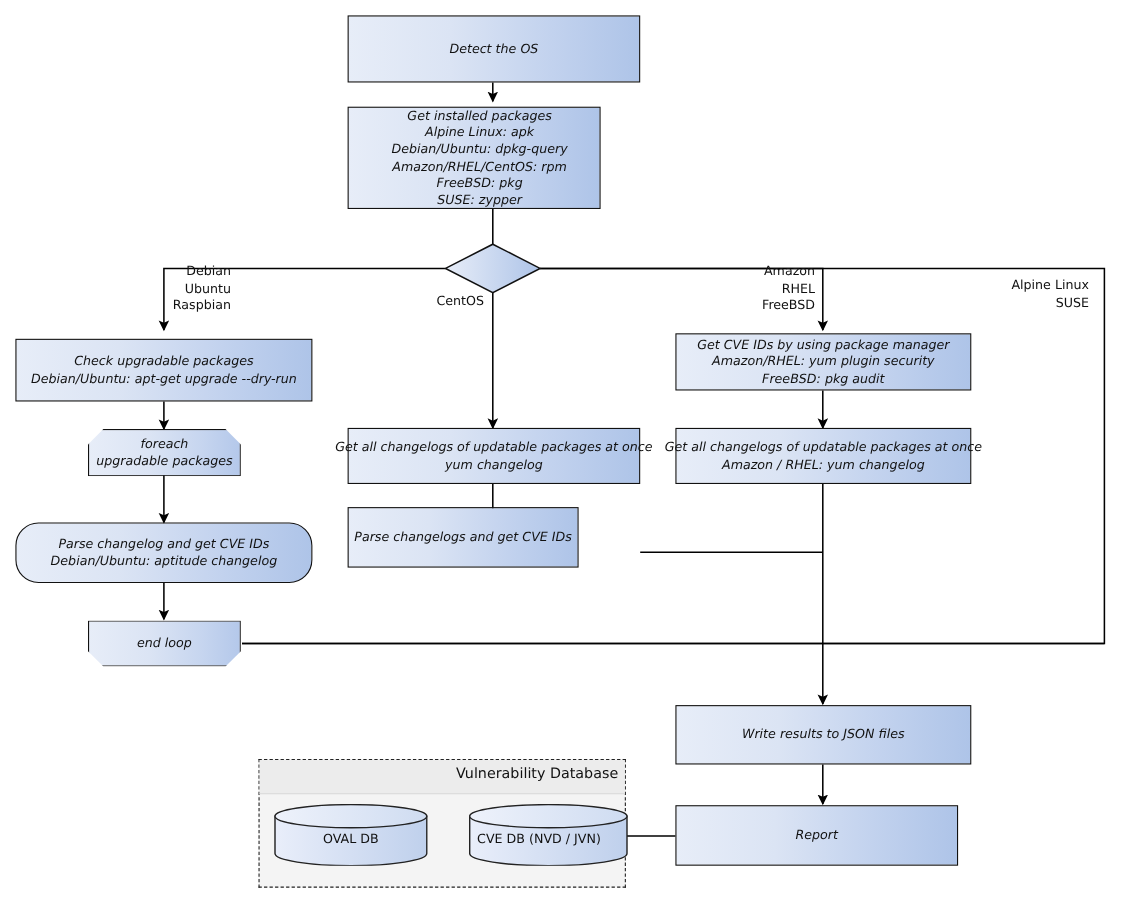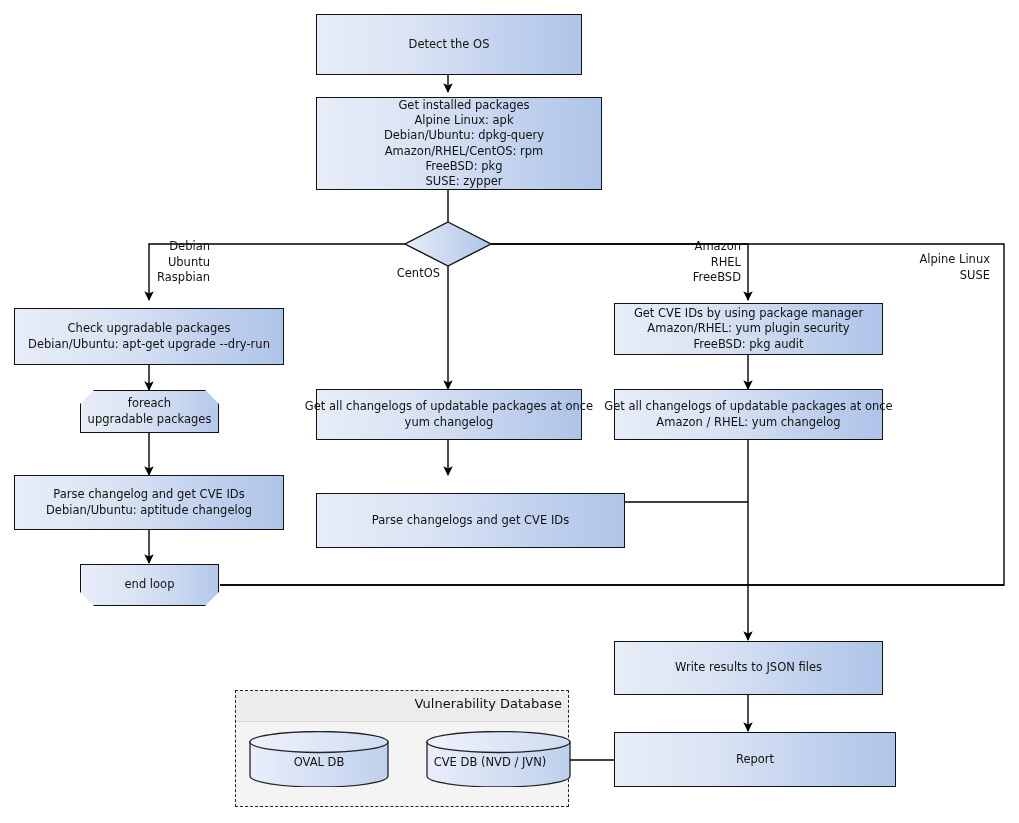--- a/index.html
+++ b/index.html
@@ -10,20 +10,21 @@
   }
   #canvas{position:absolute;inset:0;width:1019px;height:823px;}
   svg.layer{position:absolute;left:0;top:0;width:1019px;height:823px;pointer-events:none;}
 
   
   .node{
     position:absolute;box-sizing:border-box;
     display:flex;align-items:center;justify-content:center;
     text-align:center;line-height:1.32;font-size:11.5px;
     color:#111;
+    font-style:italic;
   }
   .node .txt{white-space:nowrap;}
   .rect{
     border:1.3px solid #111;
     background:linear-gradient(to right,#e7edf8 0%,#dbe4f4 35%,#c2d2ee 70%,#aec4e8 100%);
   }
   .overflow-text .txt{position:relative;}
 
   
   .loopstart{
@@ -117,66 +118,66 @@
         <stop offset="0%" stop-color="#e7edf8"></stop>
         <stop offset="100%" stop-color="#aec4e8"></stop>
       </linearGradient>
     </defs>
   </svg>
 
   <div class="node rect" style="left:316px;top:14px;width:266px;height:61px;">
     <div class="txt">Detect the OS</div>
   </div>
 
-  <div class="node rect" style="left:316px;top:97px;width:286px;height:93px;padding-left:10px;">
+  <div class="node rect" style="left:316px;top:97px;width:230px;height:93px;padding-left:10px;">
     <div class="txt">Get installed packages<br>Alpine Linux: apk<br>Debian/Ubuntu: dpkg-query<br>Amazon/RHEL/CentOS: rpm<br>FreeBSD: pkg<br>SUSE: zypper</div>
   </div>
 
   <div class="elabel r" style="left:95px;top:239px;width:115px;">Debian<br>Ubuntu<br>Raspbian</div>
   <div class="elabel r" style="left:330px;top:266px;width:110px;">CentOS</div>
   <div class="elabel r" style="left:880px;top:252px;width:110px;">Alpine Linux<br>SUSE</div>
   <div class="elabel r" style="left:634px;top:239px;width:107px;">Amazon<br>RHEL<br>FreeBSD</div>
 
   <div class="node rect" style="left:14px;top:308px;width:270px;height:57px;">
     <div class="txt">Check upgradable packages<br>Debian/Ubuntu: apt-get upgrade --dry-run</div>
   </div>
 
   <div class="node loopstart" style="left:80px;top:390px;width:139px;height:43px;">
     <div class="txt">foreach<br>upgradable  packages</div>
   </div>
 
-  <div class="node rect" style="left:14px;top:475px;width:270px;height:55px;">
+  <div class="node rect" style="left:14px;top:475px;width:270px;height:55px;border-radius:21px;">
     <div class="txt">Parse changelog and get  CVE IDs<br>Debian/Ubuntu: aptitude changelog</div>
   </div>
 
   <div class="node loopend" style="left:80px;top:564px;width:139px;height:42px;">
     <div class="txt">end loop</div>
   </div>
 
   <div class="node rect overflow-text" style="left:316px;top:389px;width:266px;height:51px;">
     <div class="txt">Get all changelogs of updatable packages at once<br>yum changelog</div>
   </div>
 
-  <div class="node rect" style="left:316px;top:493px;width:309px;height:55px;">
+  <div class="node rect" style="left:316px;top:461px;width:210px;height:55px;">
     <div class="txt">Parse changelogs and get CVE IDs</div>
   </div>
 
   <div class="node rect" style="left:614px;top:303px;width:269px;height:52px;">
     <div class="txt">Get CVE IDs by using package manager<br>Amazon/RHEL: yum plugin security<br>FreeBSD: pkg audit</div>
   </div>
 
   <div class="node rect overflow-text" style="left:614px;top:389px;width:269px;height:51px;">
     <div class="txt">Get all changelogs of updatable packages at once<br>Amazon / RHEL: yum changelog</div>
   </div>
 
   <div class="node rect" style="left:614px;top:641px;width:269px;height:54px;">
     <div class="txt">Write results to JSON files</div>
   </div>
 
-  <div class="node rect" style="left:614px;top:732px;width:282px;height:55px;">
+  <div class="node rect" style="left:614px;top:732px;width:257px;height:55px;">
     <div class="txt">Report</div>
   </div>
 
   <div class="group" style="left:235px;top:690px;width:334px;height:117px;">
     <div class="group-hdr"></div>
     <div class="group-title" style="right:6px;top:5px;">Vulnerability Database</div>
   </div>
 
   <div class="cyl" style="left:249px;top:731px;width:140px;height:56px;">
     <svg width="140" height="56" viewBox="0 0 140 56">

